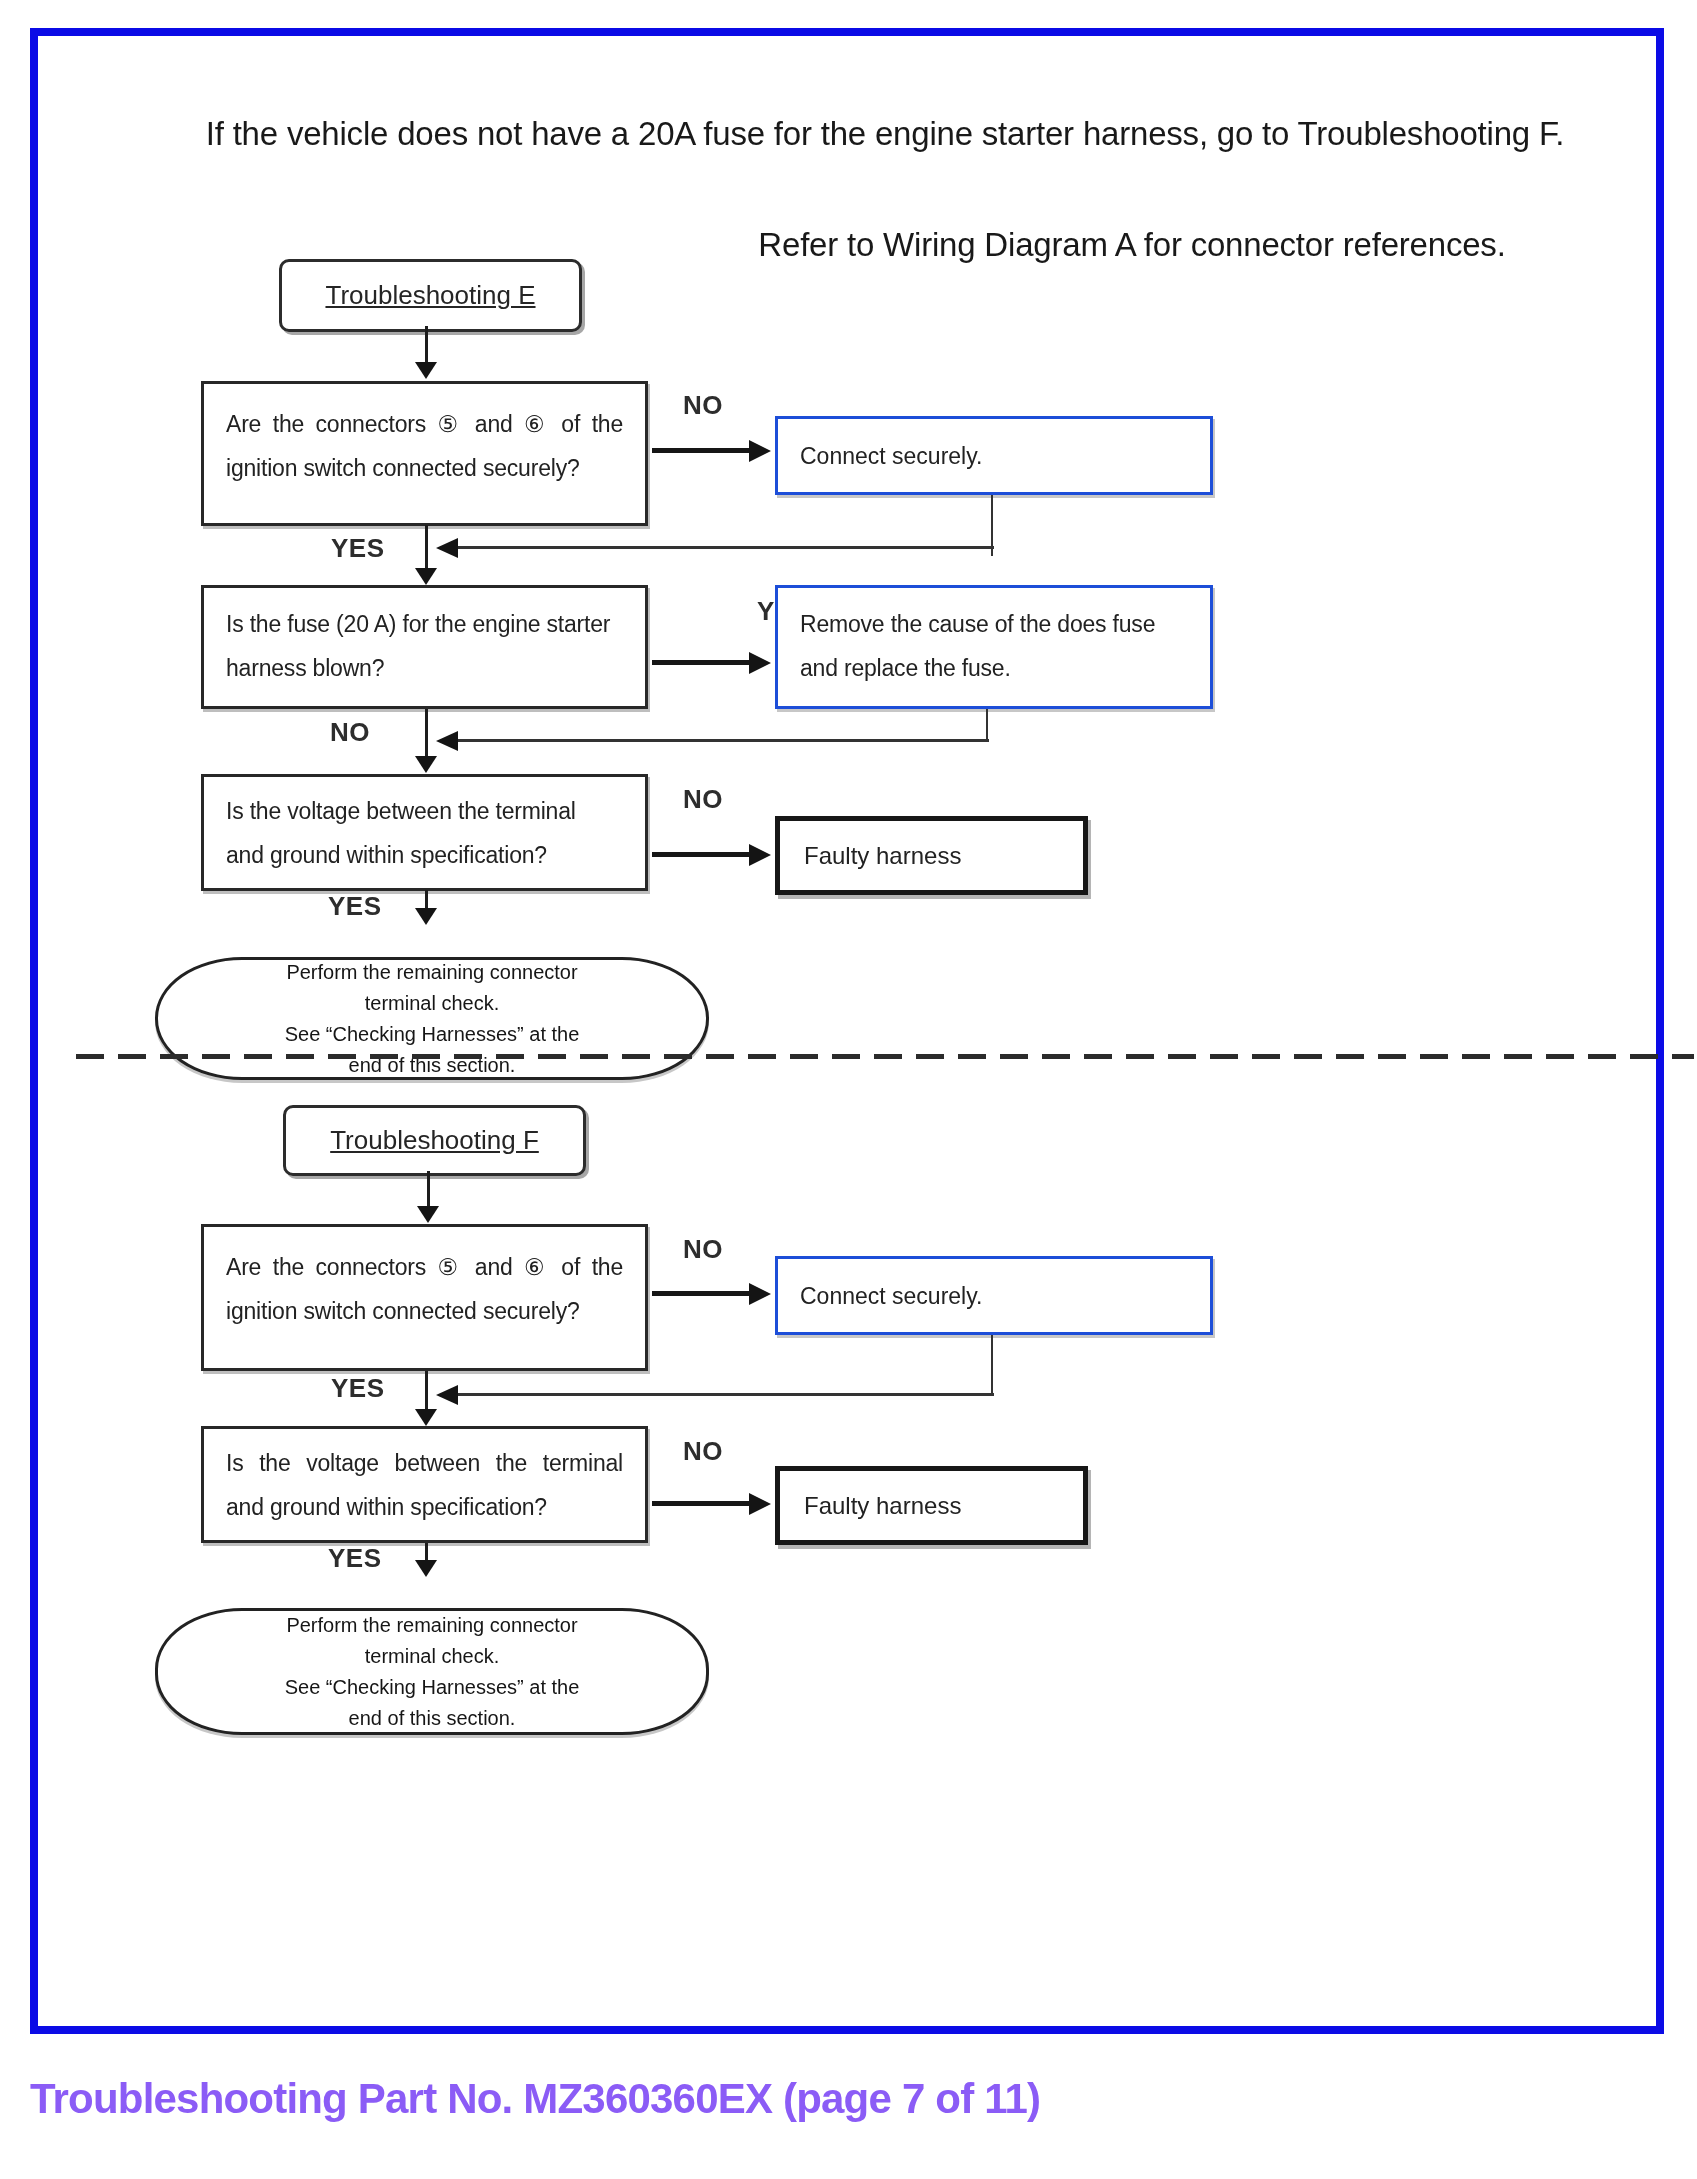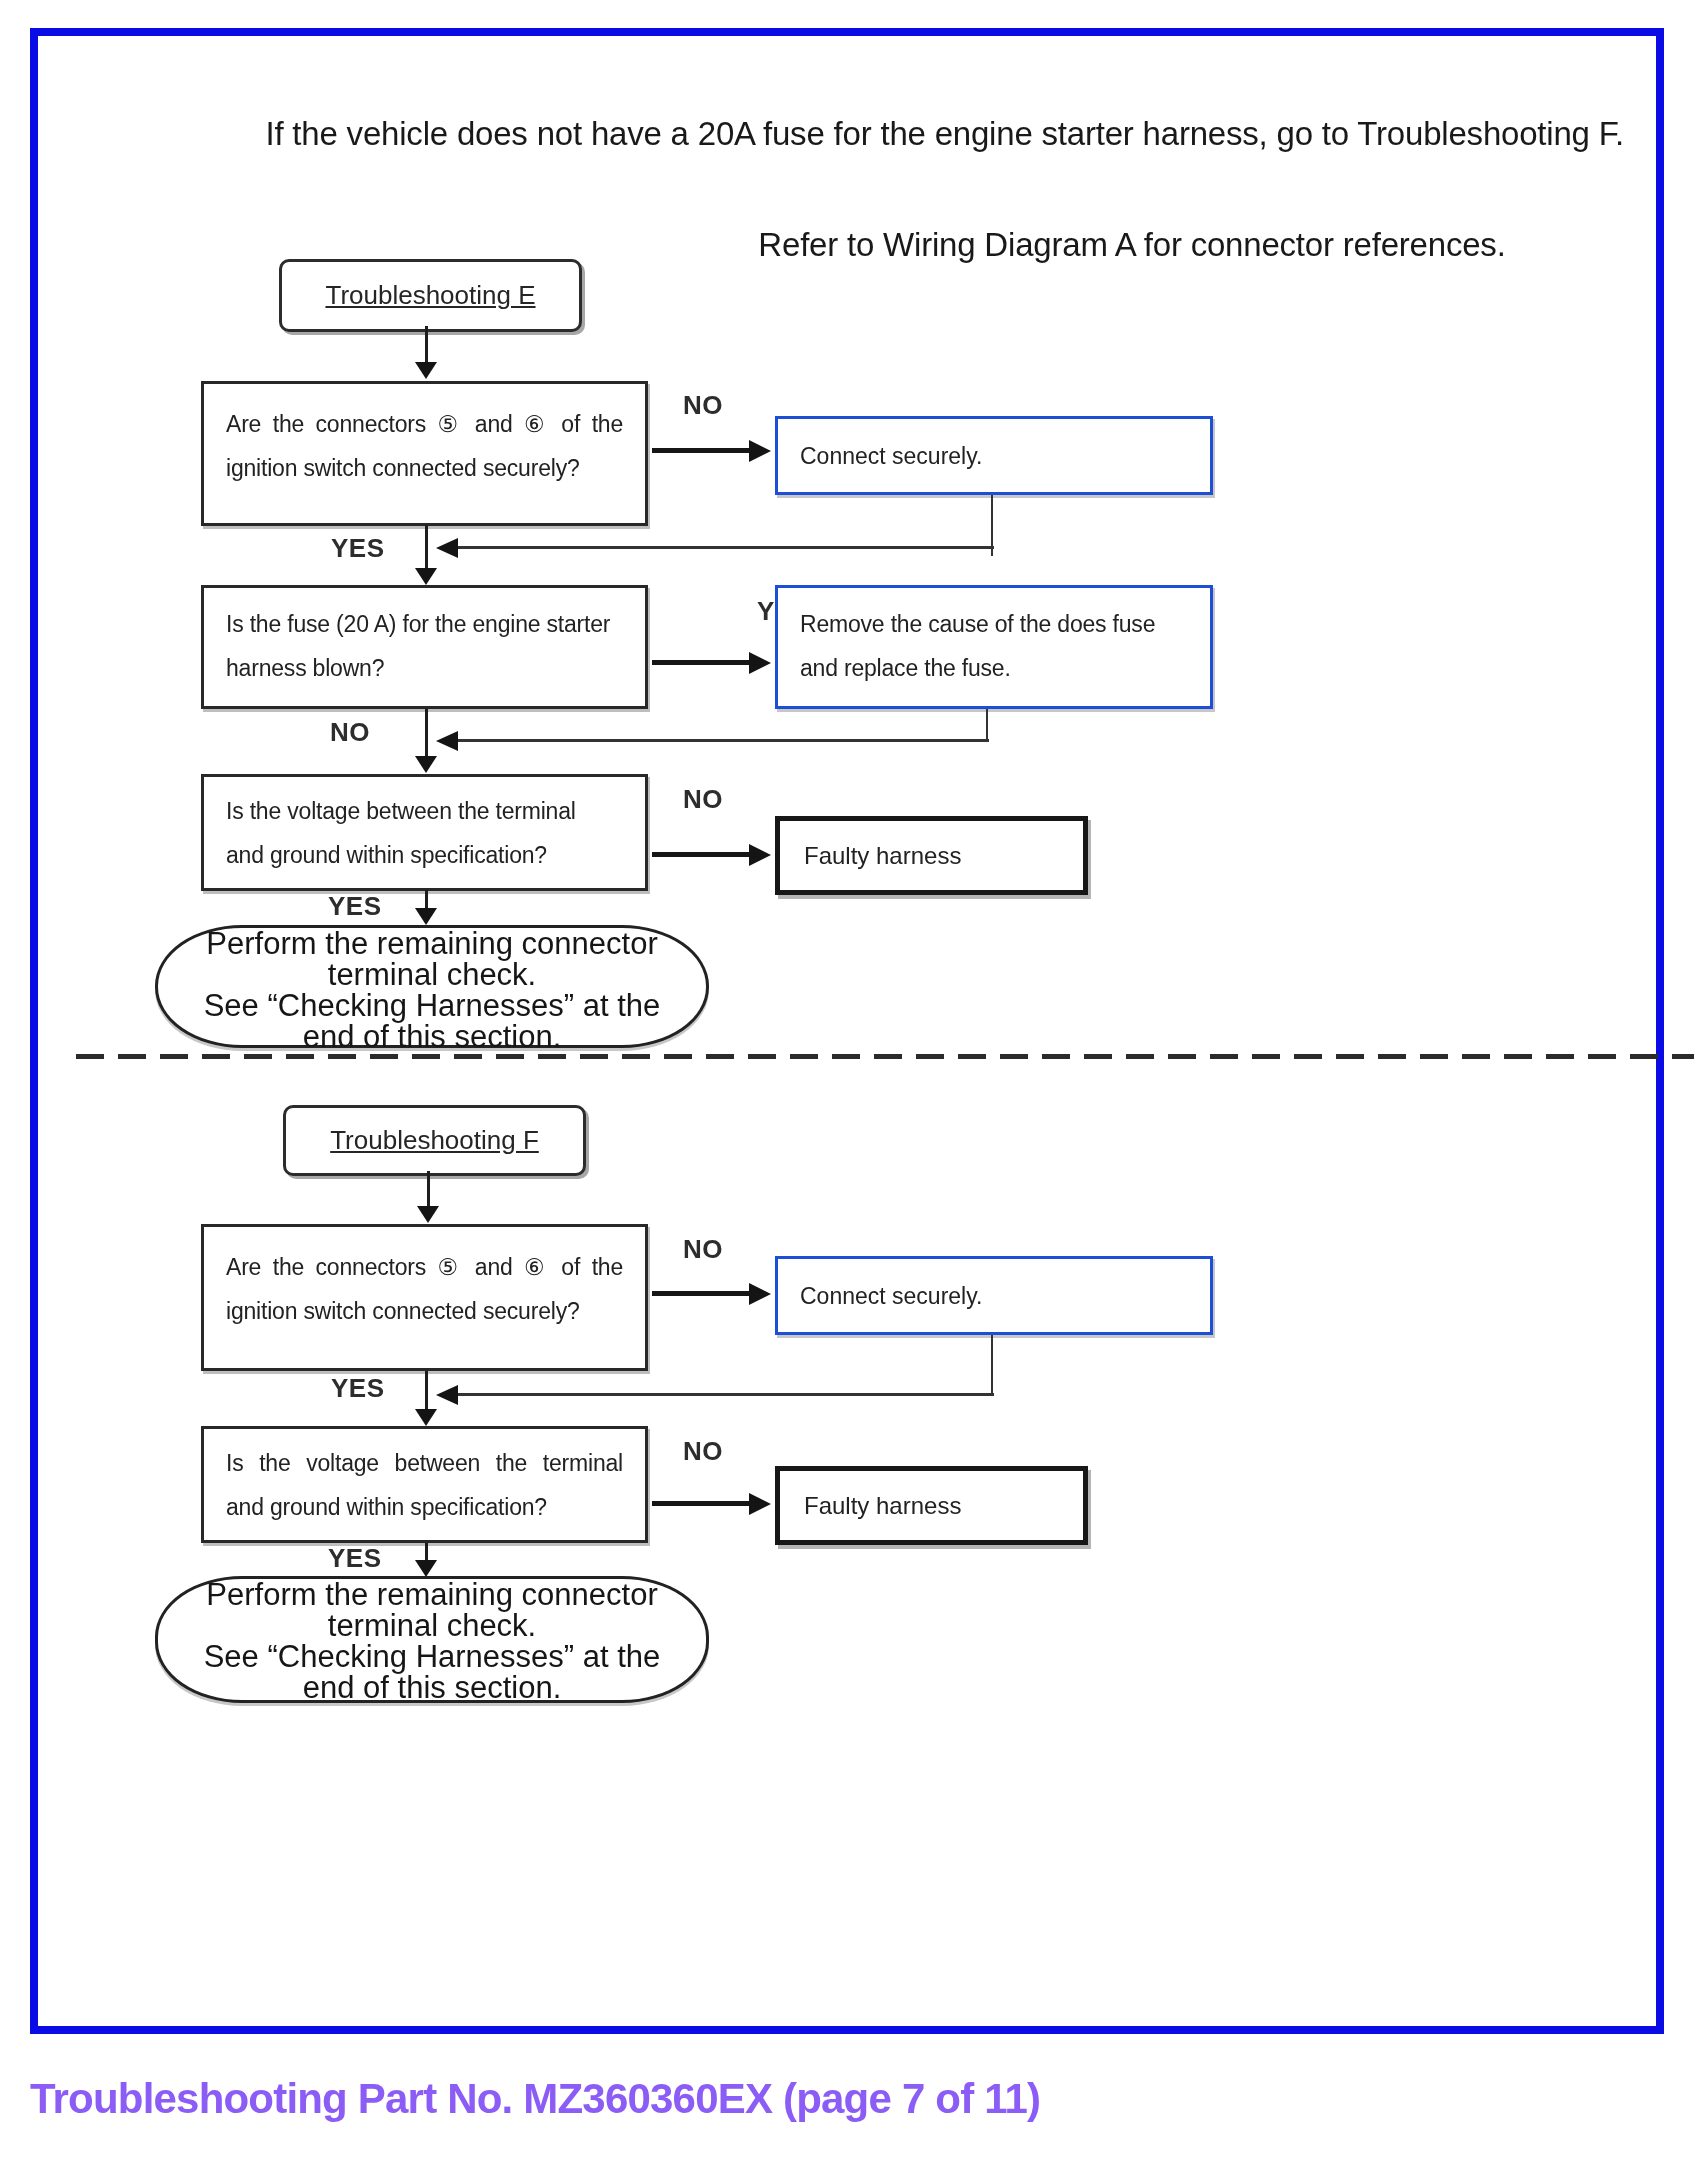--- a/index.html
+++ b/index.html
@@ -1,42 +1,42 @@
 <!DOCTYPE html>
 <html><head>
 <meta charset="utf-8">
 <style>
   html,body{margin:0;padding:0;background:#fff;}
   .page{position:relative;width:1698px;height:2179px;background:#fff;overflow:hidden;
         font-family:"Liberation Sans",sans-serif;color:#1e1e1e;}
   .frame{position:absolute;left:30px;top:28px;width:1634px;height:2006px;
          border:8px solid #0b0be6;box-sizing:border-box;background:#fff;}
   .note{position:absolute;color:#191919;}
-  .intro{left:66px;top:79px;width:1520px;font-size:33px;text-align:right;letter-spacing:-0.2px;}
+  .intro{left:87px;top:79px;width:1520px;font-size:33px;text-align:center;letter-spacing:-0.2px;}
   .wiring{left:594px;top:190px;width:1000px;font-size:33px;text-align:center;letter-spacing:-0.2px;}
 
   .startbox{position:absolute;border:3px solid #2c2c2c;border-radius:10px;background:#fff;
             box-shadow:3px 3px 0 rgba(60,60,60,.45);display:flex;align-items:center;justify-content:center;
             font-size:26px;color:#252525;text-decoration:underline;}
   .qbox{position:absolute;border:3px solid #282828;background:#fff;box-sizing:border-box;
         box-shadow:2px 3px 0 rgba(70,70,70,.35);padding:18px 22px 0 22px;font-size:23px;
         line-height:44px;color:#222;}
   .qline{white-space:nowrap;letter-spacing:-0.2px;}
   .qline.just{white-space:normal;text-align:justify;text-align-last:justify;}
   .rbox{position:absolute;border:3px solid #1d4ed8;background:#fff;box-sizing:border-box;
         box-shadow:2px 3px 0 rgba(70,70,70,.3);padding:20px 22px 0 22px;font-size:23px;
         line-height:44px;color:#222;}
   .rbox.vcent{display:flex;align-items:center;padding-top:0;}
   .faultybox{position:absolute;border:5px solid #171717;background:#fff;box-sizing:border-box;
         box-shadow:3px 4px 0 rgba(70,70,70,.4);display:flex;align-items:center;
         padding-left:24px;font-size:24px;color:#222;}
   .endbox{position:absolute;border:3px solid #222;border-radius:87px/61px;background:#fff;
-        box-sizing:border-box;display:flex;flex-direction:column;align-items:center;
-        font-size:31px;line-height:31px;color:#161616;text-align:center;
-        box-shadow:0 3px 0 rgba(70,70,70,.3);}
+        box-sizing:border-box;display:flex;flex-direction:column;align-items:center;justify-content:center;
+        font-size:20px;line-height:31px;color:#161616;text-align:center;
+        box-shadow:0 3px 0 rgba(70,70,70,.3);margin-top:32px;}
   .lbl{position:absolute;font-size:26px;color:#2d2d2d;letter-spacing:0.5px;font-weight:bold;}
 
   .vl{position:absolute;width:3px;background:#1d1d1d;}
   .vl.thin{width:2px;background:#333;}
   .hl{position:absolute;height:3px;background:#1d1d1d;}
   .hl.thick{height:5px;background:#161616;}
   .hl.thin{height:3px;background:#333;}
   .ad{position:absolute;width:0;height:0;border-left:11px solid transparent;
       border-right:11px solid transparent;border-top:17px solid #141414;}
   .ar{position:absolute;width:0;height:0;border-top:11px solid transparent;

